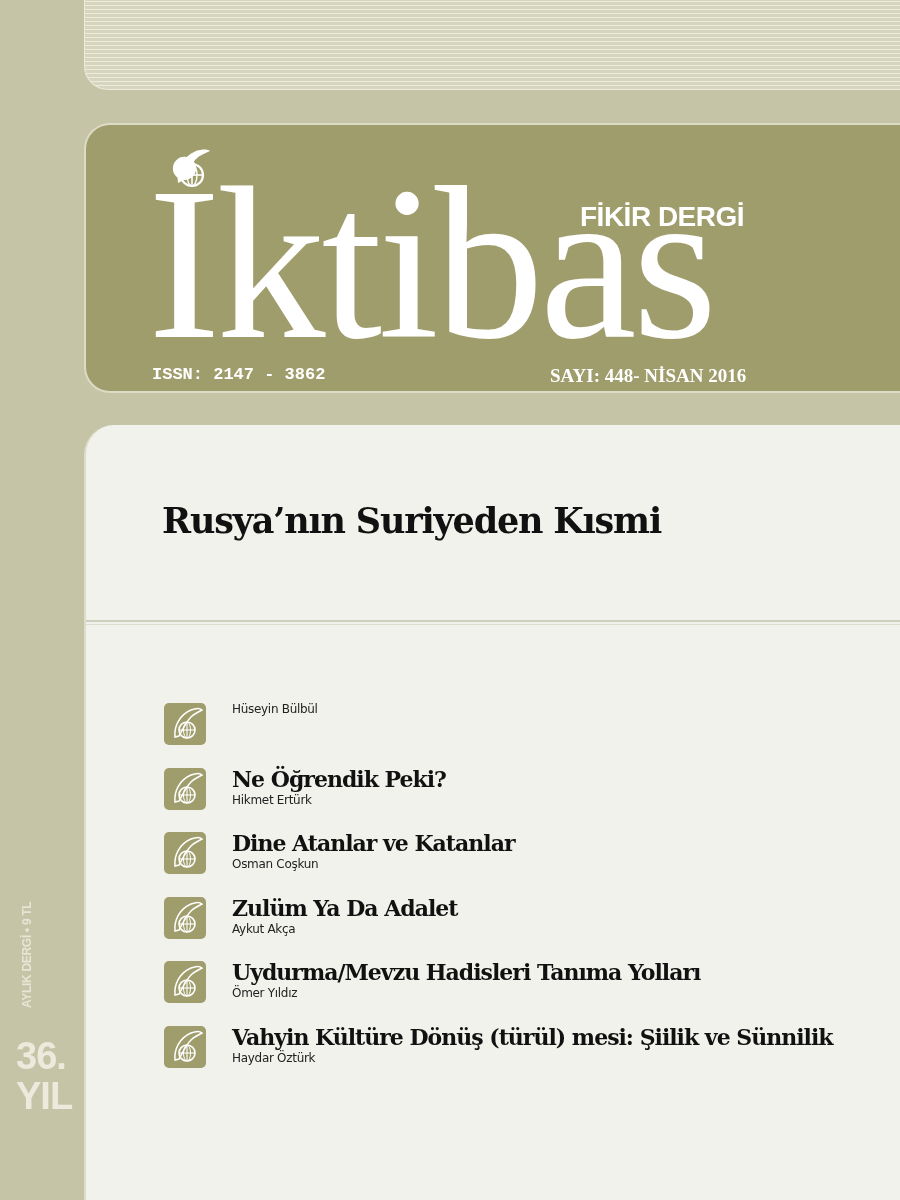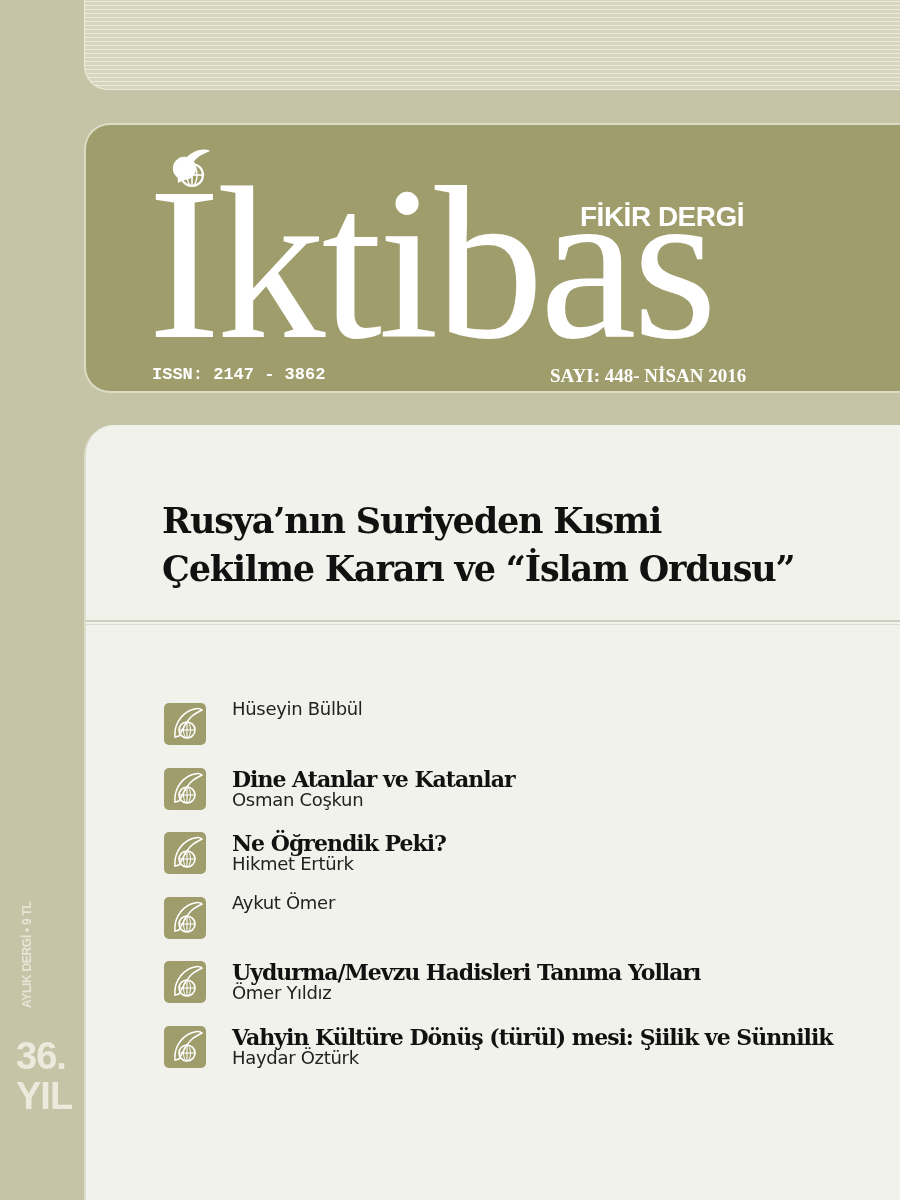--- a/index.html
+++ b/index.html
@@ -121,21 +121,21 @@
       font-weight: bold;
       font-size: 22px;
       line-height: 26px;
       color: #111111;
       letter-spacing: -1px;
       white-space: nowrap;
     }
     .article .author {
       display: block;
       font-family: "DejaVu Sans", sans-serif;
-      font-size: 18px;
+      font-size: 12px;
       line-height: 16px;
       color: #222222;
       letter-spacing: -0.3px;
     }
     
     .spine-text {
       position: absolute;
       left: 20px; top: 1008px;
       transform: rotate(-90deg);
       transform-origin: left top;
@@ -182,21 +182,20 @@
   </svg>
   <div class="brand">İktibas</div>
   <div class="tagline">FİKİR DERGİ</div>
   <div class="issn">ISSN: 2147 - 3862</div>
   <div class="issue">SAYI: 448- NİSAN 2016</div>
 </div>
 
 <div class="content">
   <div class="headline">
     <div>Rusya’nın Suriyeden Kısmi</div>
-    <div>Çekilme Kararı ve “İslam Ordusu”</div>
   </div>
   <div class="divider"></div>
 
   <div class="article-list">
     <div class="article">
       <span class="icon-box">
         <svg viewBox="0 0 42 42">
             <path d="M11 34 C10 24 15 12 27 7 C32 5 36 5 38 7 C34 9 30 11 27 14 C22 19 19 26 15 33 Z" fill="none" stroke="#fff" stroke-width="1.5"></path>
             <circle cx="23" cy="27" r="8" fill="none" stroke="#fff" stroke-width="1.6"></circle>
             <line x1="15" y1="27" x2="31" y2="27" stroke="#fff" stroke-width="1.1"></line>
@@ -209,47 +208,48 @@
     <div class="article">
       <span class="icon-box">
         <svg viewBox="0 0 42 42">
             <path d="M11 34 C10 24 15 12 27 7 C32 5 36 5 38 7 C34 9 30 11 27 14 C22 19 19 26 15 33 Z" fill="none" stroke="#fff" stroke-width="1.5"></path>
             <circle cx="23" cy="27" r="8" fill="none" stroke="#fff" stroke-width="1.6"></circle>
             <line x1="15" y1="27" x2="31" y2="27" stroke="#fff" stroke-width="1.1"></line>
             <line x1="23" y1="19" x2="23" y2="35" stroke="#fff" stroke-width="1.1"></line>
             <ellipse cx="23" cy="27" rx="3.5" ry="8" fill="none" stroke="#fff" stroke-width="1"></ellipse>
           </svg>
       </span>
+      <span class="title">Ne Öğrendik Peki?</span>
+      <span class="author">Hikmet Ertürk</span>
+    </div>
+    <div class="article">
+      <span class="icon-box">
+        <svg viewBox="0 0 42 42">
+            <path d="M11 34 C10 24 15 12 27 7 C32 5 36 5 38 7 C34 9 30 11 27 14 C22 19 19 26 15 33 Z" fill="none" stroke="#fff" stroke-width="1.5"></path>
+            <circle cx="23" cy="27" r="8" fill="none" stroke="#fff" stroke-width="1.6"></circle>
+            <line x1="15" y1="27" x2="31" y2="27" stroke="#fff" stroke-width="1.1"></line>
+            <line x1="23" y1="19" x2="23" y2="35" stroke="#fff" stroke-width="1.1"></line>
+            <ellipse cx="23" cy="27" rx="3.5" ry="8" fill="none" stroke="#fff" stroke-width="1"></ellipse>
+          </svg>
+      </span>
       <span class="title">Dine Atanlar ve Katanlar</span>
       <span class="author">Osman Coşkun</span>
     </div>
     <div class="article">
       <span class="icon-box">
         <svg viewBox="0 0 42 42">
             <path d="M11 34 C10 24 15 12 27 7 C32 5 36 5 38 7 C34 9 30 11 27 14 C22 19 19 26 15 33 Z" fill="none" stroke="#fff" stroke-width="1.5"></path>
             <circle cx="23" cy="27" r="8" fill="none" stroke="#fff" stroke-width="1.6"></circle>
             <line x1="15" y1="27" x2="31" y2="27" stroke="#fff" stroke-width="1.1"></line>
             <line x1="23" y1="19" x2="23" y2="35" stroke="#fff" stroke-width="1.1"></line>
             <ellipse cx="23" cy="27" rx="3.5" ry="8" fill="none" stroke="#fff" stroke-width="1"></ellipse>
           </svg>
       </span>
-      <span class="title">Ne Öğrendik Peki?</span>
-      <span class="author">Hikmet Ertürk</span>
-    </div>
-    <div class="article">
-      <span class="icon-box">
-        <svg viewBox="0 0 42 42">
-            <path d="M11 34 C10 24 15 12 27 7 C32 5 36 5 38 7 C34 9 30 11 27 14 C22 19 19 26 15 33 Z" fill="none" stroke="#fff" stroke-width="1.5"></path>
-            <circle cx="23" cy="27" r="8" fill="none" stroke="#fff" stroke-width="1.6"></circle>
-            <line x1="15" y1="27" x2="31" y2="27" stroke="#fff" stroke-width="1.1"></line>
-            <line x1="23" y1="19" x2="23" y2="35" stroke="#fff" stroke-width="1.1"></line>
-            <ellipse cx="23" cy="27" rx="3.5" ry="8" fill="none" stroke="#fff" stroke-width="1"></ellipse>
-          </svg>
-      </span>
-      <span class="author">Aykut Ömer</span>
+      <span class="title">Zulüm Ya Da Adalet</span>
+      <span class="author">Aykut Akça</span>
     </div>
     <div class="article">
       <span class="icon-box">
         <svg viewBox="0 0 42 42">
             <path d="M11 34 C10 24 15 12 27 7 C32 5 36 5 38 7 C34 9 30 11 27 14 C22 19 19 26 15 33 Z" fill="none" stroke="#fff" stroke-width="1.5"></path>
             <circle cx="23" cy="27" r="8" fill="none" stroke="#fff" stroke-width="1.6"></circle>
             <line x1="15" y1="27" x2="31" y2="27" stroke="#fff" stroke-width="1.1"></line>
             <line x1="23" y1="19" x2="23" y2="35" stroke="#fff" stroke-width="1.1"></line>
             <ellipse cx="23" cy="27" rx="3.5" ry="8" fill="none" stroke="#fff" stroke-width="1"></ellipse>
           </svg>

